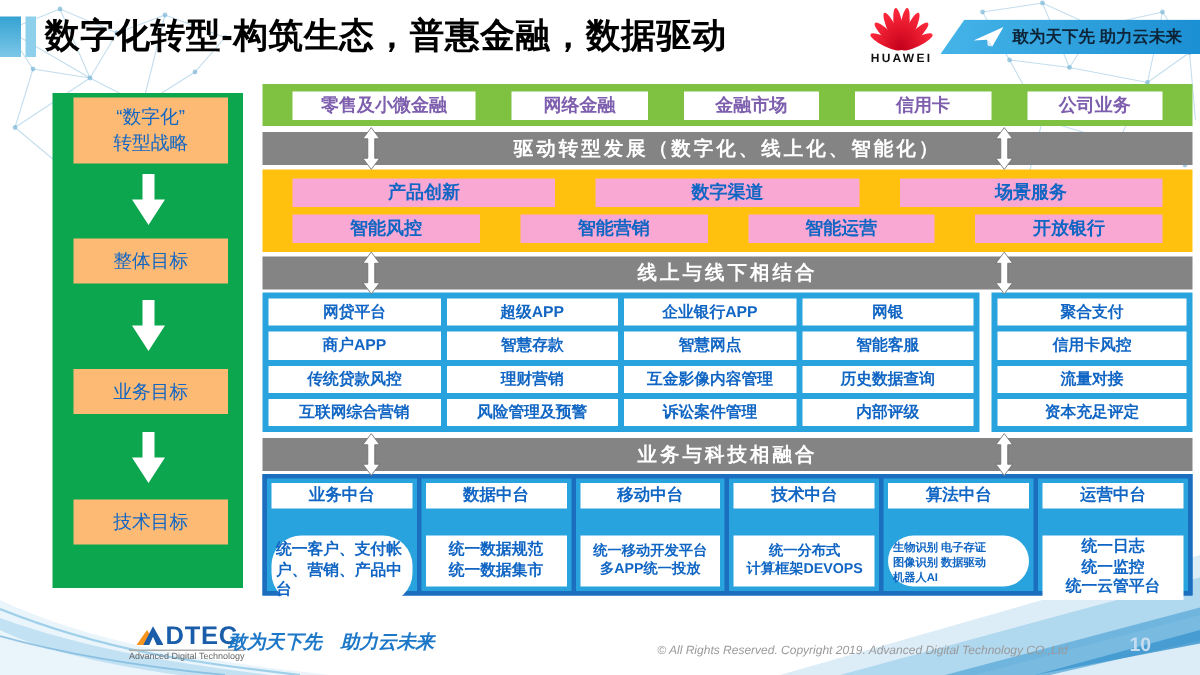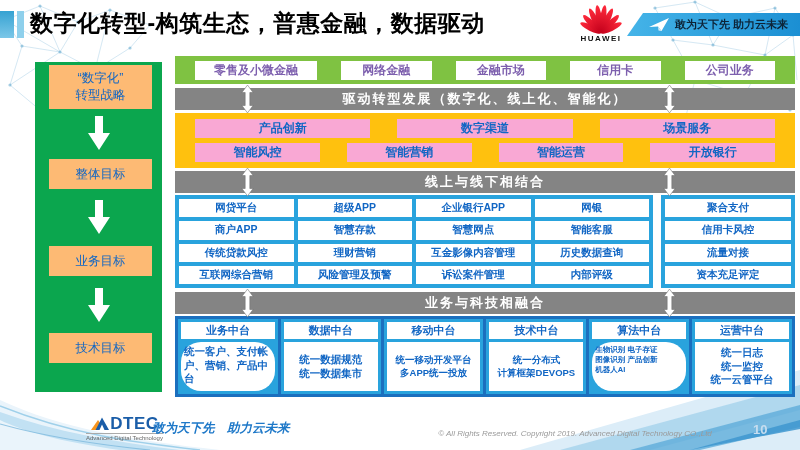--- a/index.html
+++ b/index.html
@@ -49,21 +49,21 @@
   .bgrid{left:175px;top:195px;width:478px;height:93px;background:#29a3dd;display:grid;
          grid-template-columns:repeat(4,1fr);grid-template-rows:repeat(4,1fr);gap:4px;padding:4px;box-sizing:border-box;}
   .bside{left:661px;top:195px;width:134px;height:93px;background:#29a3dd;display:grid;
          grid-template-rows:repeat(4,1fr);gap:4px;padding:4px;box-sizing:border-box;}
   .bcell{background:#fff;display:flex;align-items:center;justify-content:center;color:#1166c4;
          font-weight:700;font-size:10.5px;white-space:nowrap;}
 
   
   .platforms{left:175px;top:316px;width:620px;height:81px;background:#1b6fbe;border:3px solid #1b6fbe;
              display:flex;gap:3px;box-sizing:border-box;}
-  .pcol{flex:1;background:#29a3dd;display:flex;flex-direction:column;gap:3px;padding:3px;}
+  .pcol{flex:1;background:#29a3dd;display:flex;flex-direction:column;gap:18px;padding:3px;}
   .phead{background:#fff;height:17px;line-height:17px;text-align:center;color:#1166c4;font-weight:700;font-size:11px;white-space:nowrap;}
   .pbody{background:#fff;flex:1;color:#1166c4;font-weight:700;font-size:10.5px;line-height:1.3;
          display:flex;align-items:center;justify-content:center;text-align:center;white-space:pre-line;padding:1px 3px;}
   .pbody.left{justify-content:flex-start;text-align:left;align-items:flex-start;padding-top:3px;border-radius:20px;}
   .pbody.tiny{font-size:7.5px;}
 
   
   .dtec{left:86px;top:415px;display:flex;flex-direction:column;align-items:center;}
   .dtec-top{display:flex;align-items:flex-end;gap:1px;}
   .dtec-word{font-size:17px;font-weight:800;color:#1a5da8;letter-spacing:.5px;line-height:1;}
@@ -272,21 +272,21 @@
 多APP统一投放</div>
     </div>
     <div class="pcol">
       <div class="phead">技术中台</div>
       <div class="pbody" style="font-size:9.5px">统一分布式
 计算框架DEVOPS</div>
     </div>
     <div class="pcol">
       <div class="phead">算法中台</div>
       <div class="pbody tiny left">生物识别 电子存证
-图像识别 产品创新
+图像识别 数据驱动
 机器人AI</div>
     </div>
     <div class="pcol">
       <div class="phead">运营中台</div>
       <div class="pbody">统一日志
 统一监控
 统一云管平台</div>
     </div>
   </div>
 

